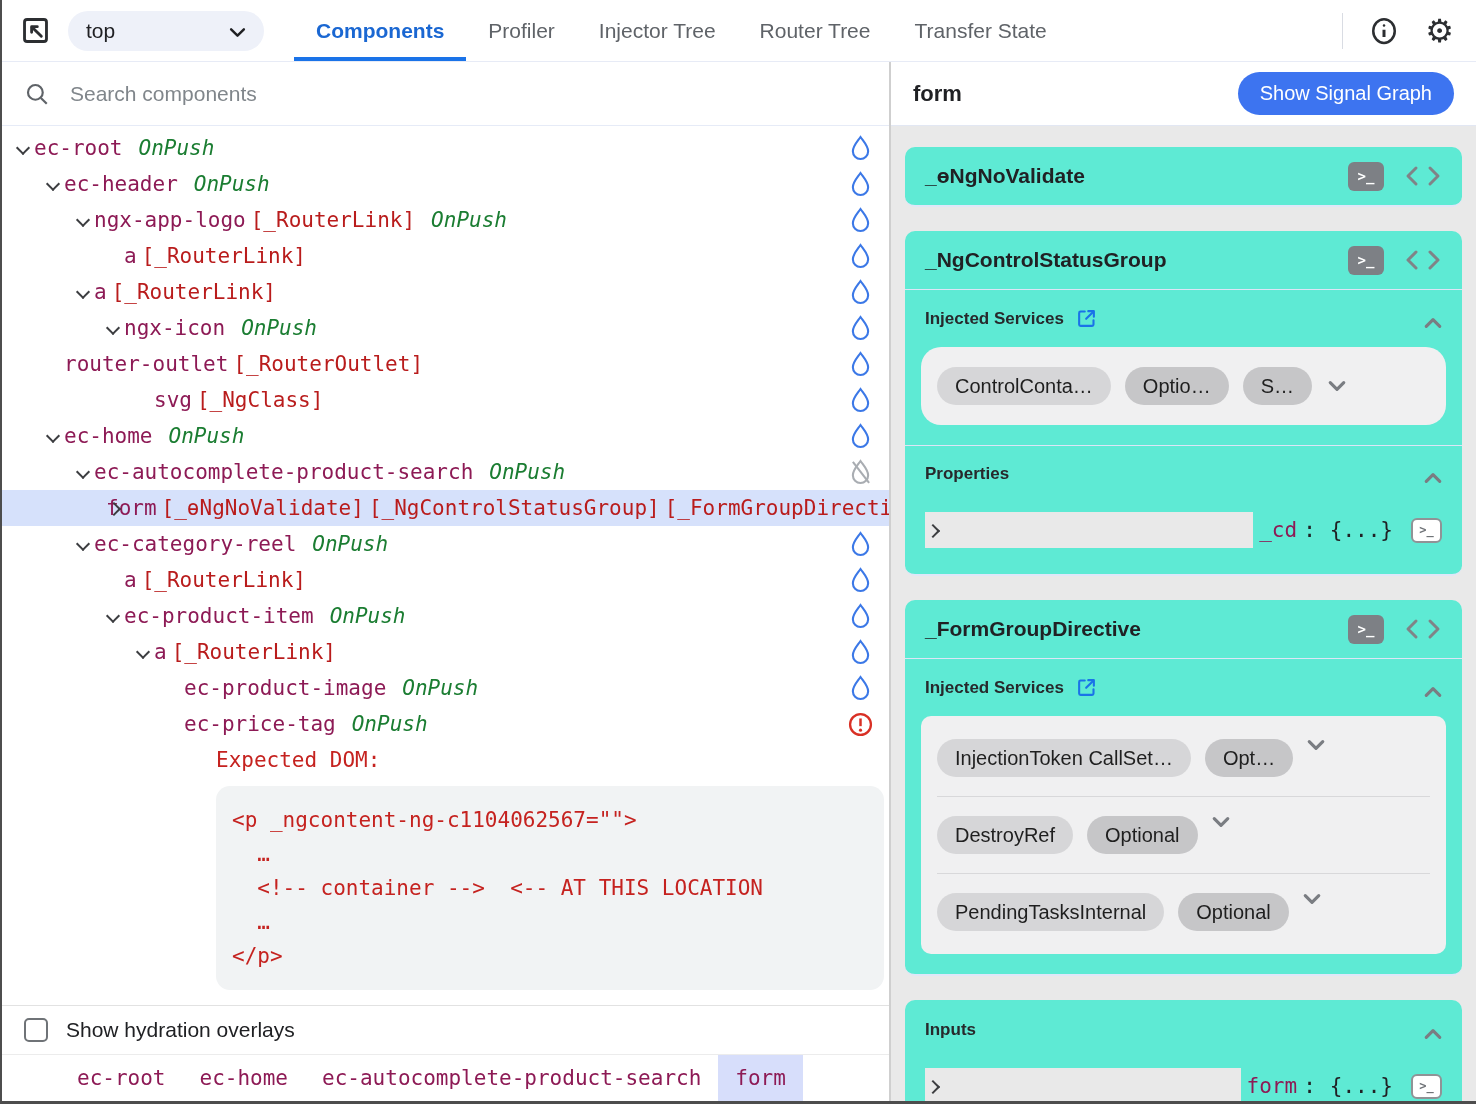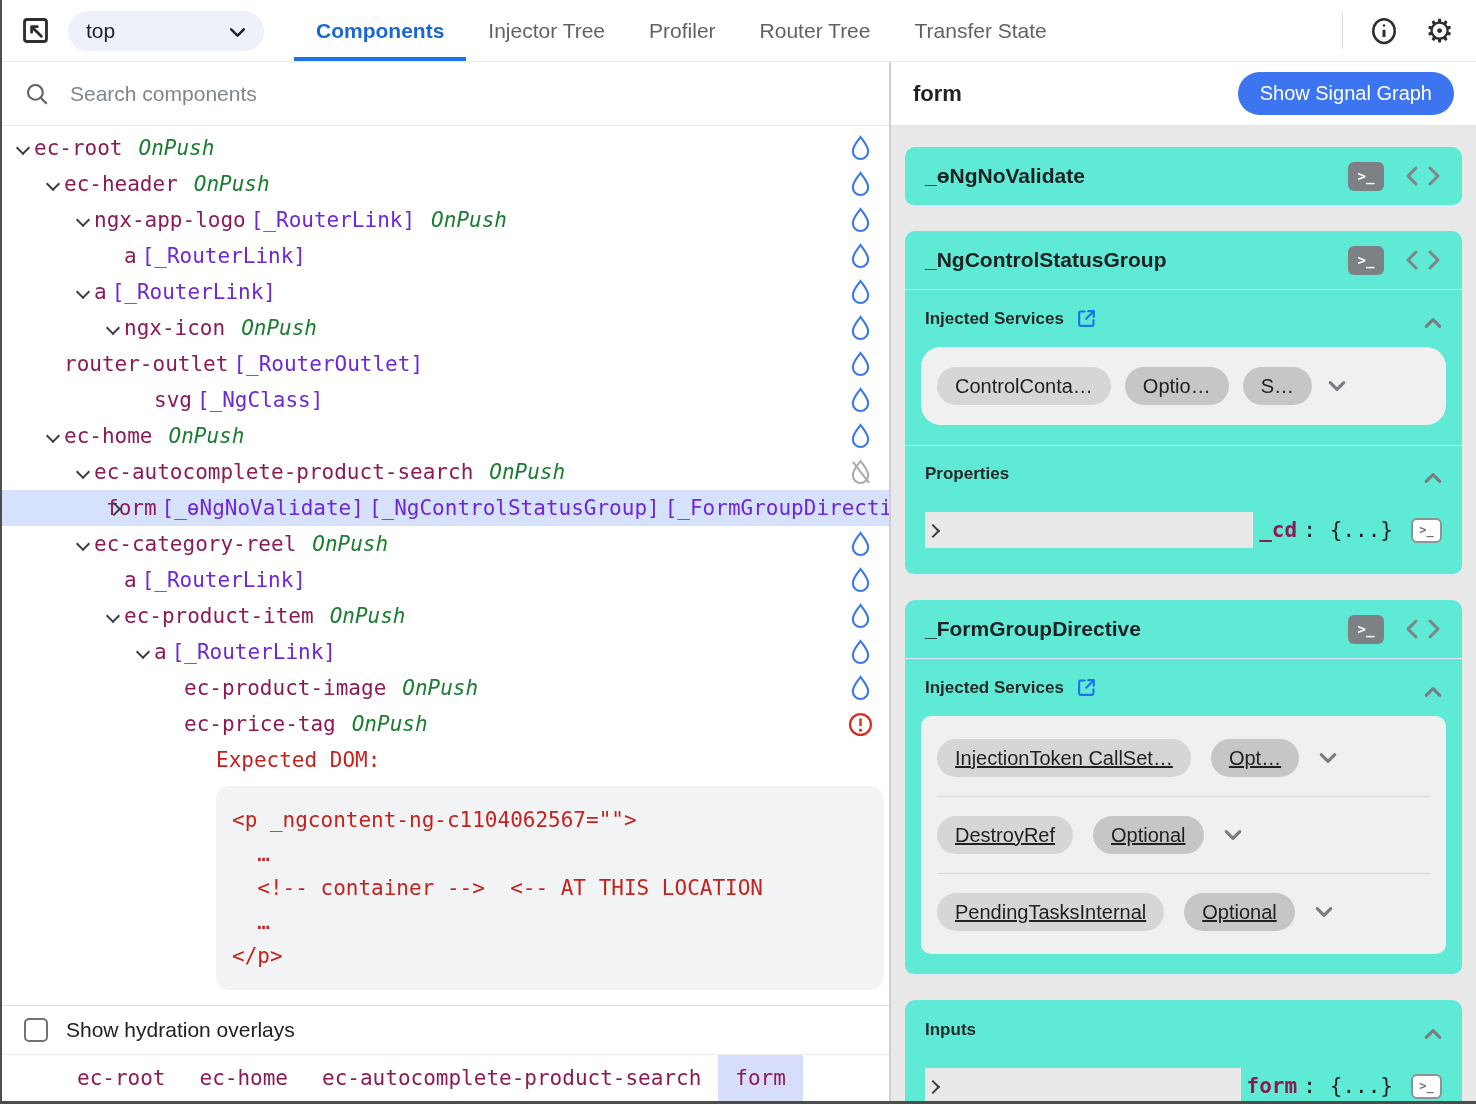--- a/index.html
+++ b/index.html
@@ -36,21 +36,21 @@
   .tree { flex:1; min-height:0; overflow:hidden; padding-top:4px; font-family:"DejaVu Sans Mono", monospace; font-size:21px; }
   .trow { height:36px; display:flex; align-items:center; white-space:nowrap; overflow:hidden; cursor:pointer; }
   .trow.sel { background:#d6e1fb; }
   .indent { flex:none; height:1px; }
   .chev { width:18px; height:36px; position:relative; flex:none; }
   .chev.down::before { content:""; position:absolute; left:2px; top:13px; width:8px; height:8px;
     border-right:2.2px solid #3c3d40; border-bottom:2.2px solid #3c3d40; transform:rotate(45deg); }
   .chev.right::before { content:""; position:absolute; left:3px; top:14px; width:8px; height:8px;
     border-right:2.2px solid #3c3d40; border-bottom:2.2px solid #3c3d40; transform:rotate(-45deg); }
   .tname { color:#8d1a55; }
-  .dir { color:#6d28d9; margin-left:5px; }
+  .dir { color:#b91c1c; margin-left:5px; }
   .badge { color:#1b7d32; font-style:italic; margin-left:16px; }
   .spacer { flex:1; min-width:0; }
   .sticon { flex:none; width:26px; margin-right:16px; display:flex; justify-content:center; }
 
   .expected-label { padding-left:214px; height:36px; line-height:36px; color:#c5221f;
     font-family:"DejaVu Sans Mono",monospace; font-size:21px; }
   .codeblock { margin:8px 0 0 214px; width:668px; background:#f1f3f4; border-radius:14px;
     padding:17px 10px 17px 16px; color:#c5221f; font-family:"DejaVu Sans Mono",monospace; font-size:21px; }
   .codeline { white-space:pre; line-height:34px; }
 
@@ -80,26 +80,26 @@
   .cdiv { height:1px; background:#dde5f6; }
   .sec-h { display:flex; align-items:flex-end; padding:18px 20px 12px; font-size:17px; font-weight:600; color:#27292c; gap:12px; }
   .collapse { margin-left:auto; cursor:pointer; display:flex; }
   .chipbox { margin:6px 16px 20px; background:#f0f0f1; border-radius:20px; padding:20px 16px; }
   .chiprow { display:flex; align-items:center; gap:14px; }
   .chip { background:#d6d6d8; border-radius:19px; height:38px; padding:0 18px; display:flex; align-items:center;
     font-size:20px; color:#1f1f1f; white-space:nowrap; overflow:hidden; max-width:340px; cursor:pointer; }
   .chip.dark { background:#c6c6c8; }
   .chip-caret { margin-left:2px; cursor:pointer; display:flex; }
   .svcbox { margin:6px 16px 20px; background:#f0f0f1; border-radius:10px; padding:4px 16px; }
-  .svc-row { display:flex; align-items:center; gap:20px; padding:19px 0;text-decoration:underline; }
+  .svc-row { display:flex; gap:14px; padding:19px 0; }
   .svc-row + .svc-row { border-top:1px solid #d8d8da; }
   .svc-row .chip-caret { margin-left:0; }
   .prop-row { display:flex; align-items:center; padding:16px 20px 26px; font-family:"DejaVu Sans Mono",monospace; font-size:21px; gap:6px; }
   .prop-row .chev { width:22px; }
-  .prop-key { color:#8d1a55; font-weight:700; }
+  .prop-key { color:#8d1a55; font-weight:400; }
   .prop-colon { color:#202124; }
   .prop-val { color:#202124; margin-left:8px; margin-right:12px; }
 </style>
 </head>
 <body>
 
 <div id="app">
 
   <div class="topbar">
     <span class="inspect-btn">
@@ -112,22 +112,22 @@
     <div class="ctx-pill">
       <span>top</span>
       <span>
         <svg width="17" height="11" viewBox="0 0 16 10" fill="none" stroke="#1f2023" stroke-width="2.3" stroke-linecap="round" stroke-linejoin="round">
             <path d="M2 2 L8 8 L14 2"></path>
           </svg>
       </span>
     </div>
     <div class="tabs">
       <div class="tab active">Components</div>
+      <div class="tab">Profiler</div>
       <div class="tab">Injector Tree</div>
-      <div class="tab">Profiler</div>
       <div class="tab">Router Tree</div>
       <div class="tab">Transfer State</div>
     </div>
     <div class="topbar-right">
       <span class="vdiv"></span>
       <span style="display:flex;cursor:pointer;">
         <svg width="30" height="30" viewBox="0 0 24 24" fill="none" stroke="#2c2e31" stroke-width="2">
           <ellipse cx="12" cy="12" rx="8.6" ry="9.5"></ellipse>
           <line x1="12" y1="11" x2="12" y2="16.8" stroke-width="2.4"></line>
           <circle cx="12" cy="7.6" r="1" fill="#2c2e31" stroke="none"></circle>

